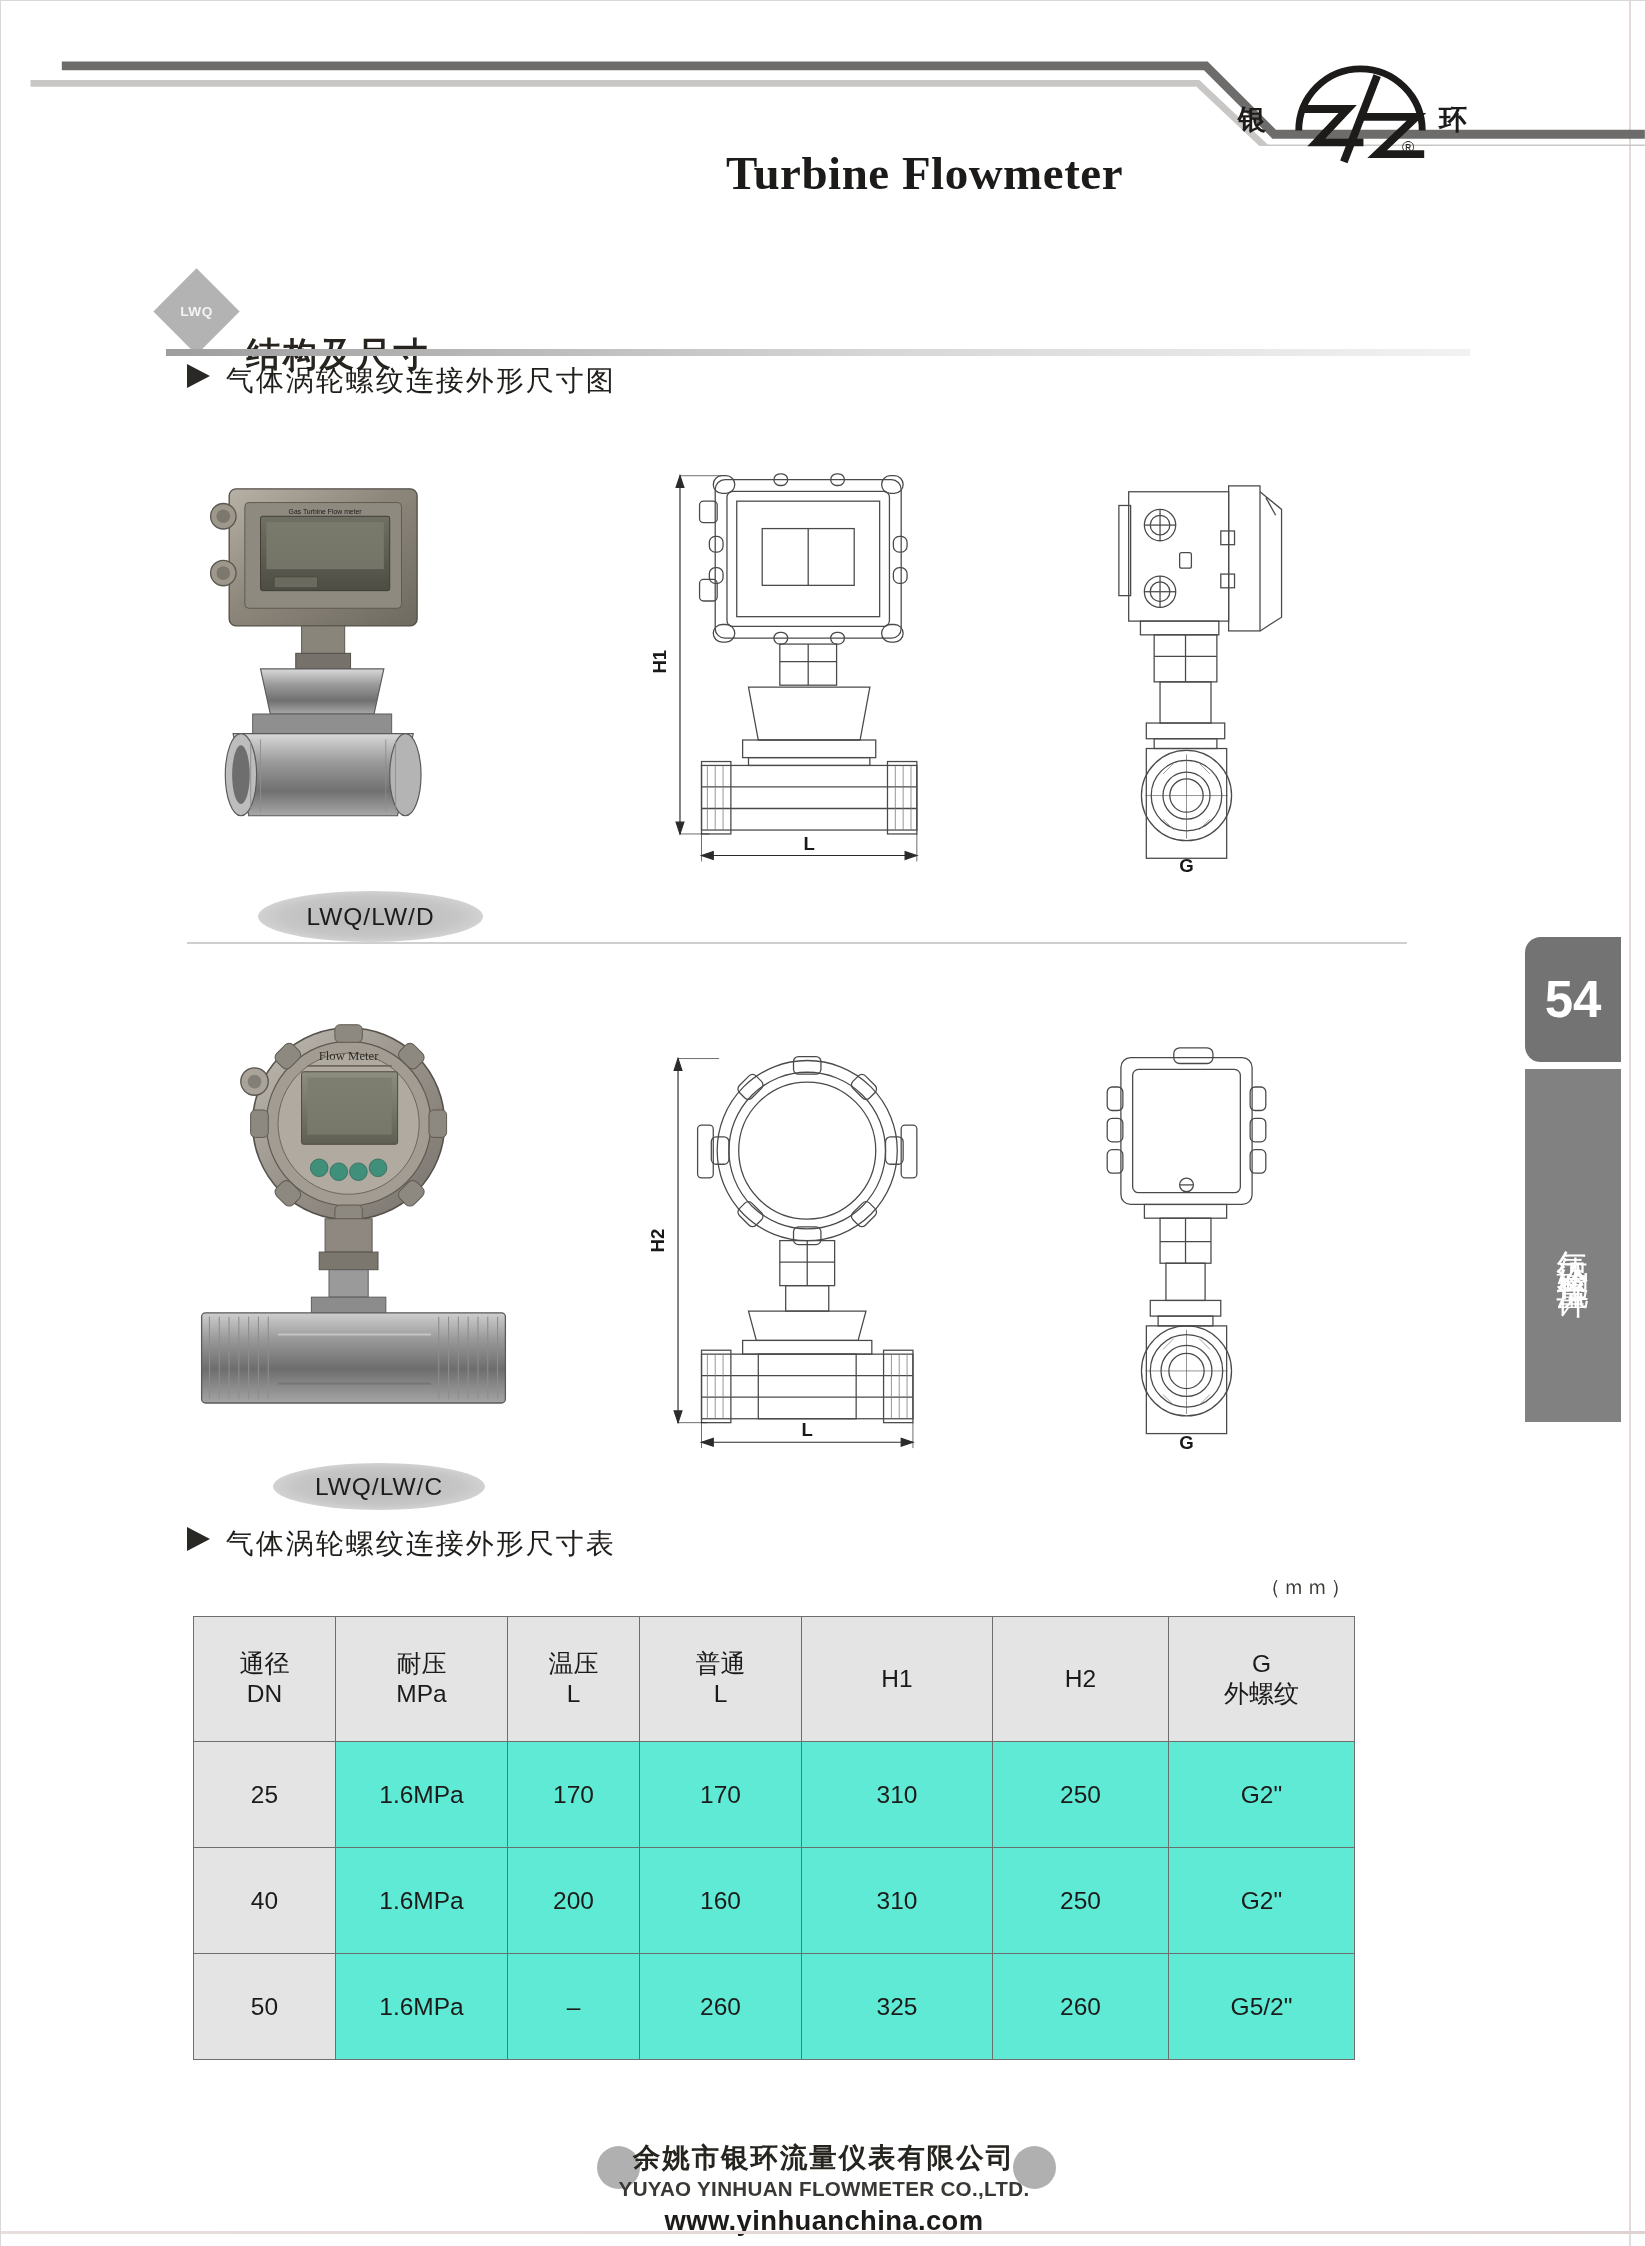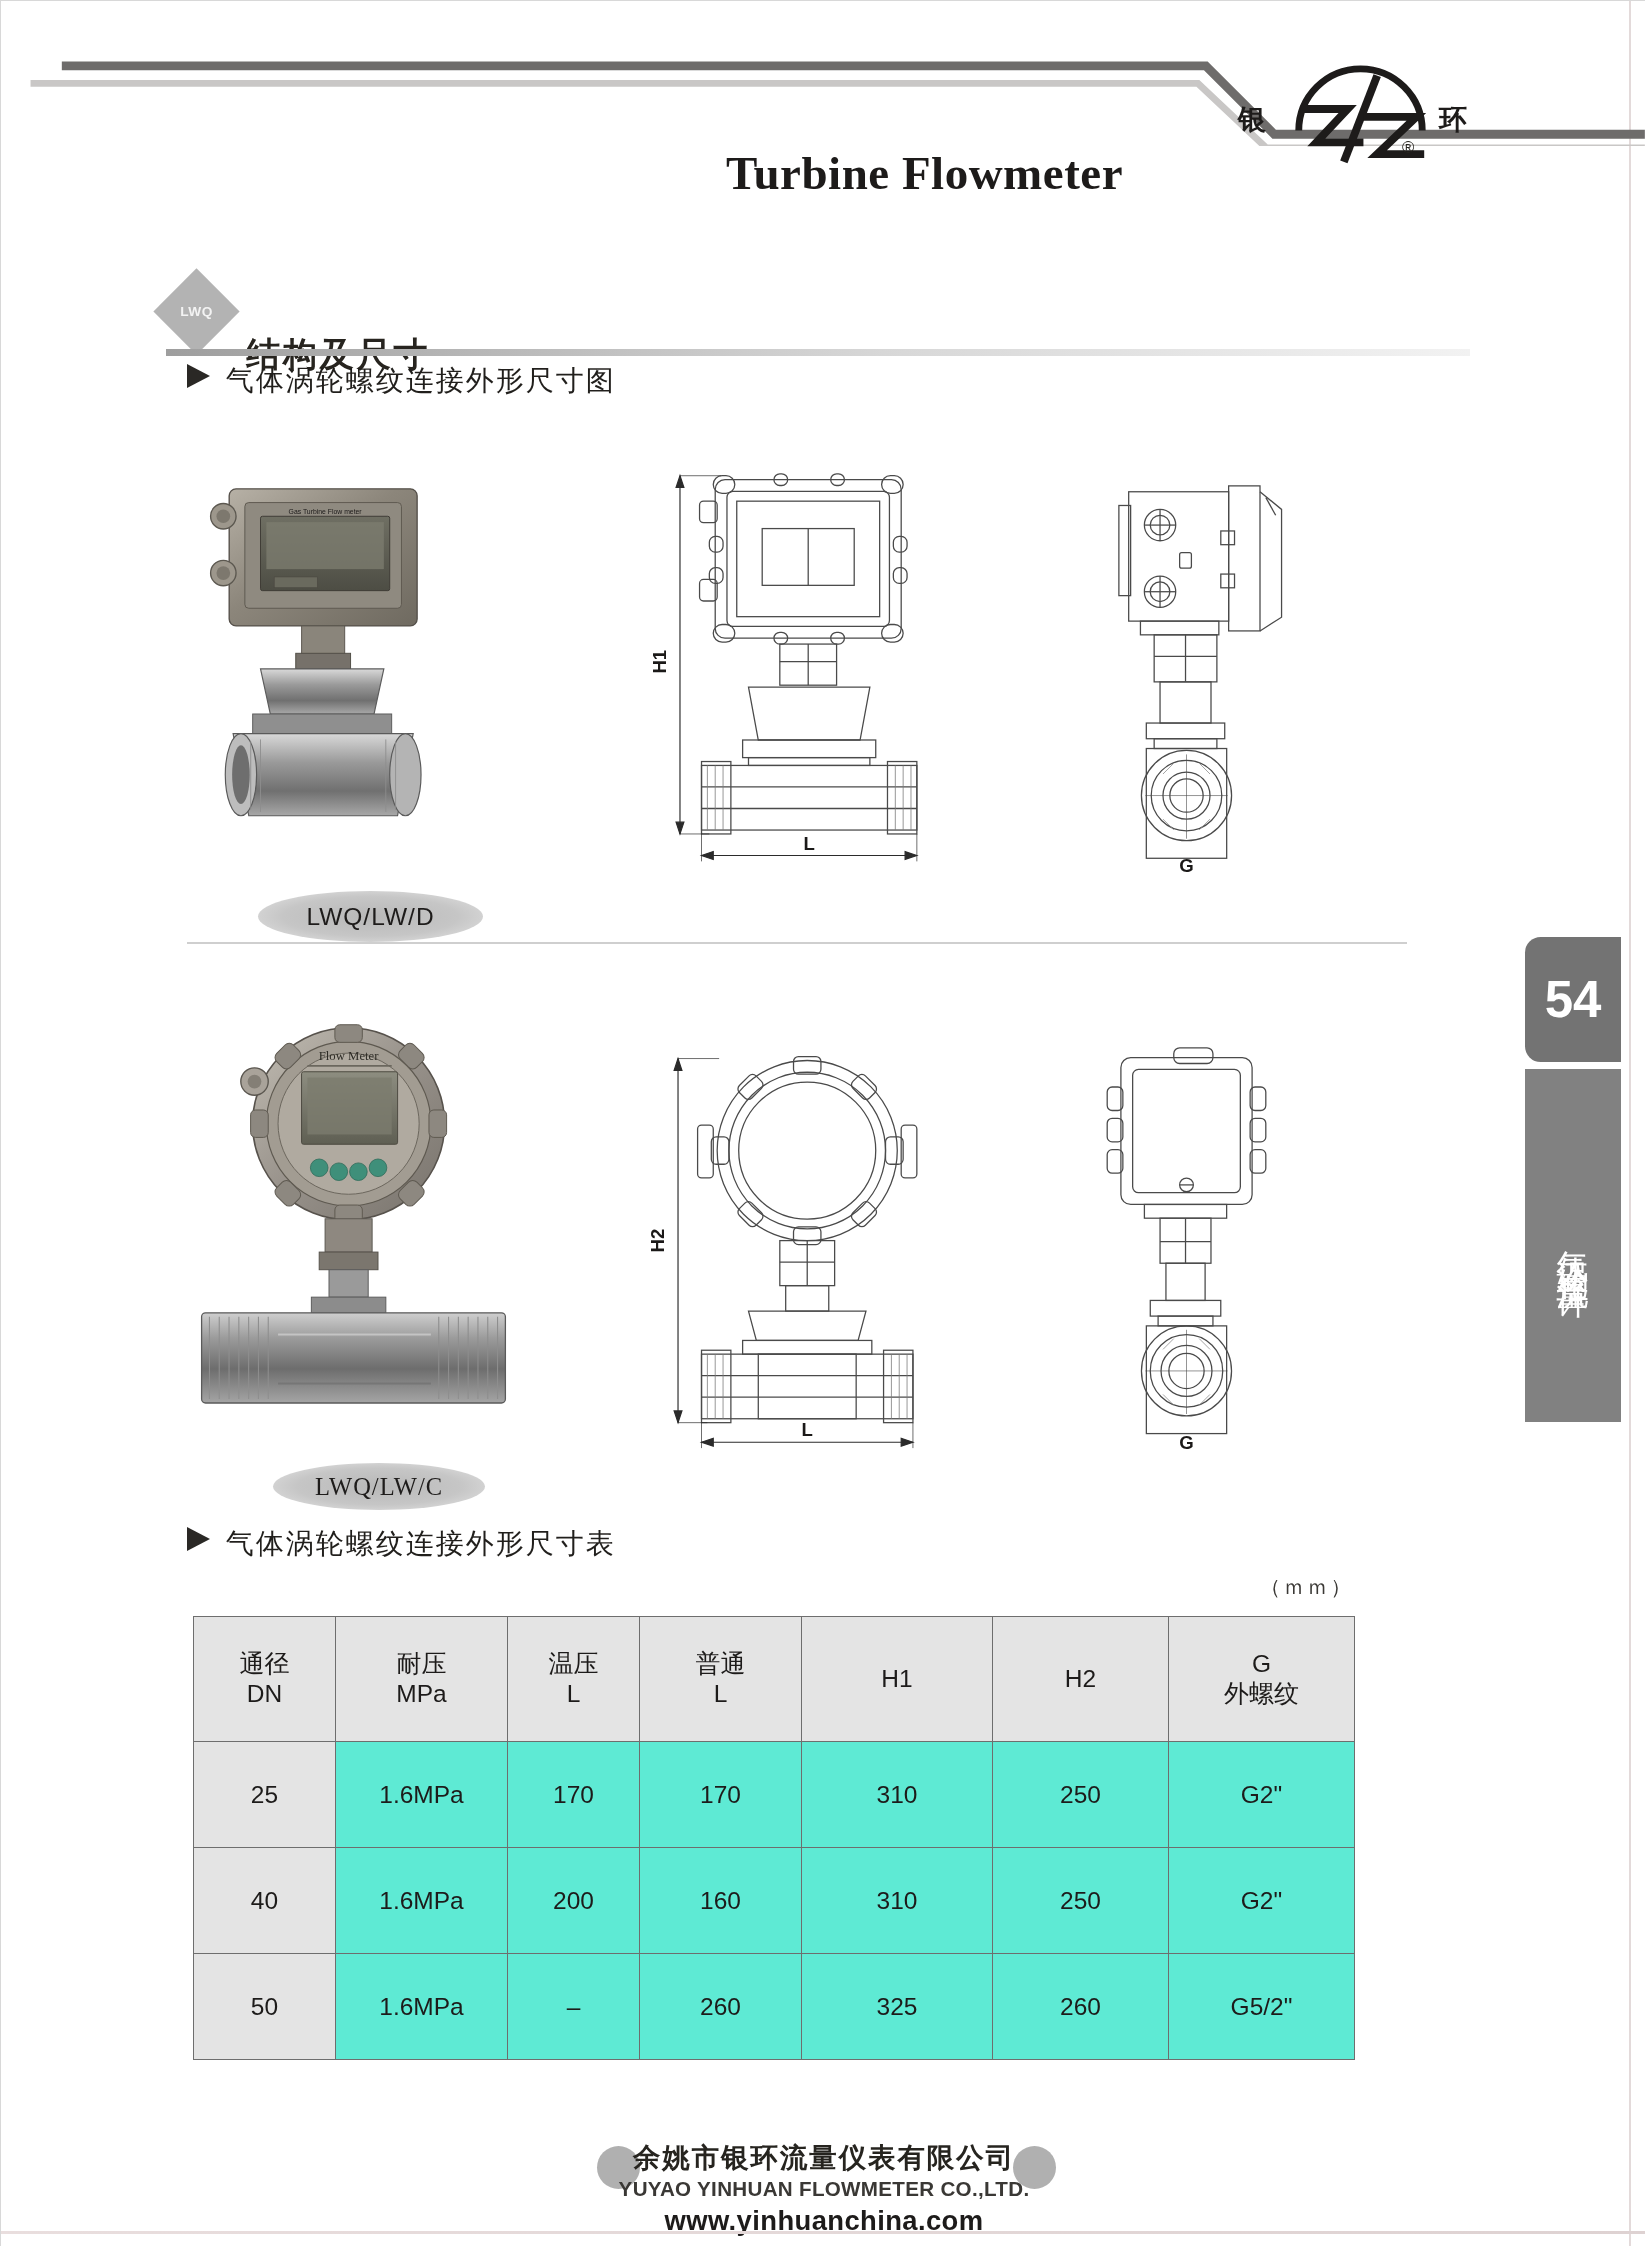--- a/index.html
+++ b/index.html
@@ -541,21 +541,21 @@
       <circle cx="125" cy="338" r="18"></circle>
       <line x1="125" y1="296" x2="125" y2="382" stroke-width="0.6"></line>
       <line x1="83" y1="338" x2="167" y2="338" stroke-width="0.6"></line>
     </g>
     <g stroke="#8a8a8a" stroke-width="0.8" fill="none">
       <path d="M101 316 L112 305 M149 316 L138 305 M101 362 L112 373 M149 362 L138 373"></path>
     </g>
     <text x="125" y="418" font-size="19" font-weight="700" class="lbl" text-anchor="middle">G</text>
   </svg>
 
-  <div class="pill" style="left:272px; top:1462px; width:212px; height:47px;font-family:Liberation Serif, serif;">
+  <div class="pill" style="left:272px; top:1462px; width:212px; height:47px;">
     <span>LWQ/LW/C</span>
   </div>
 
   <div class="subhead" style="left:186px; top:1524px;">
     <span class="tri"></span><span>气体涡轮螺纹连接外形尺寸表</span>
   </div>
 
   <div style="position:absolute; left:192px; top:1615px; width:1161px;">
     <div class="unit-note">（ｍｍ）</div>
     <table class="dim">

